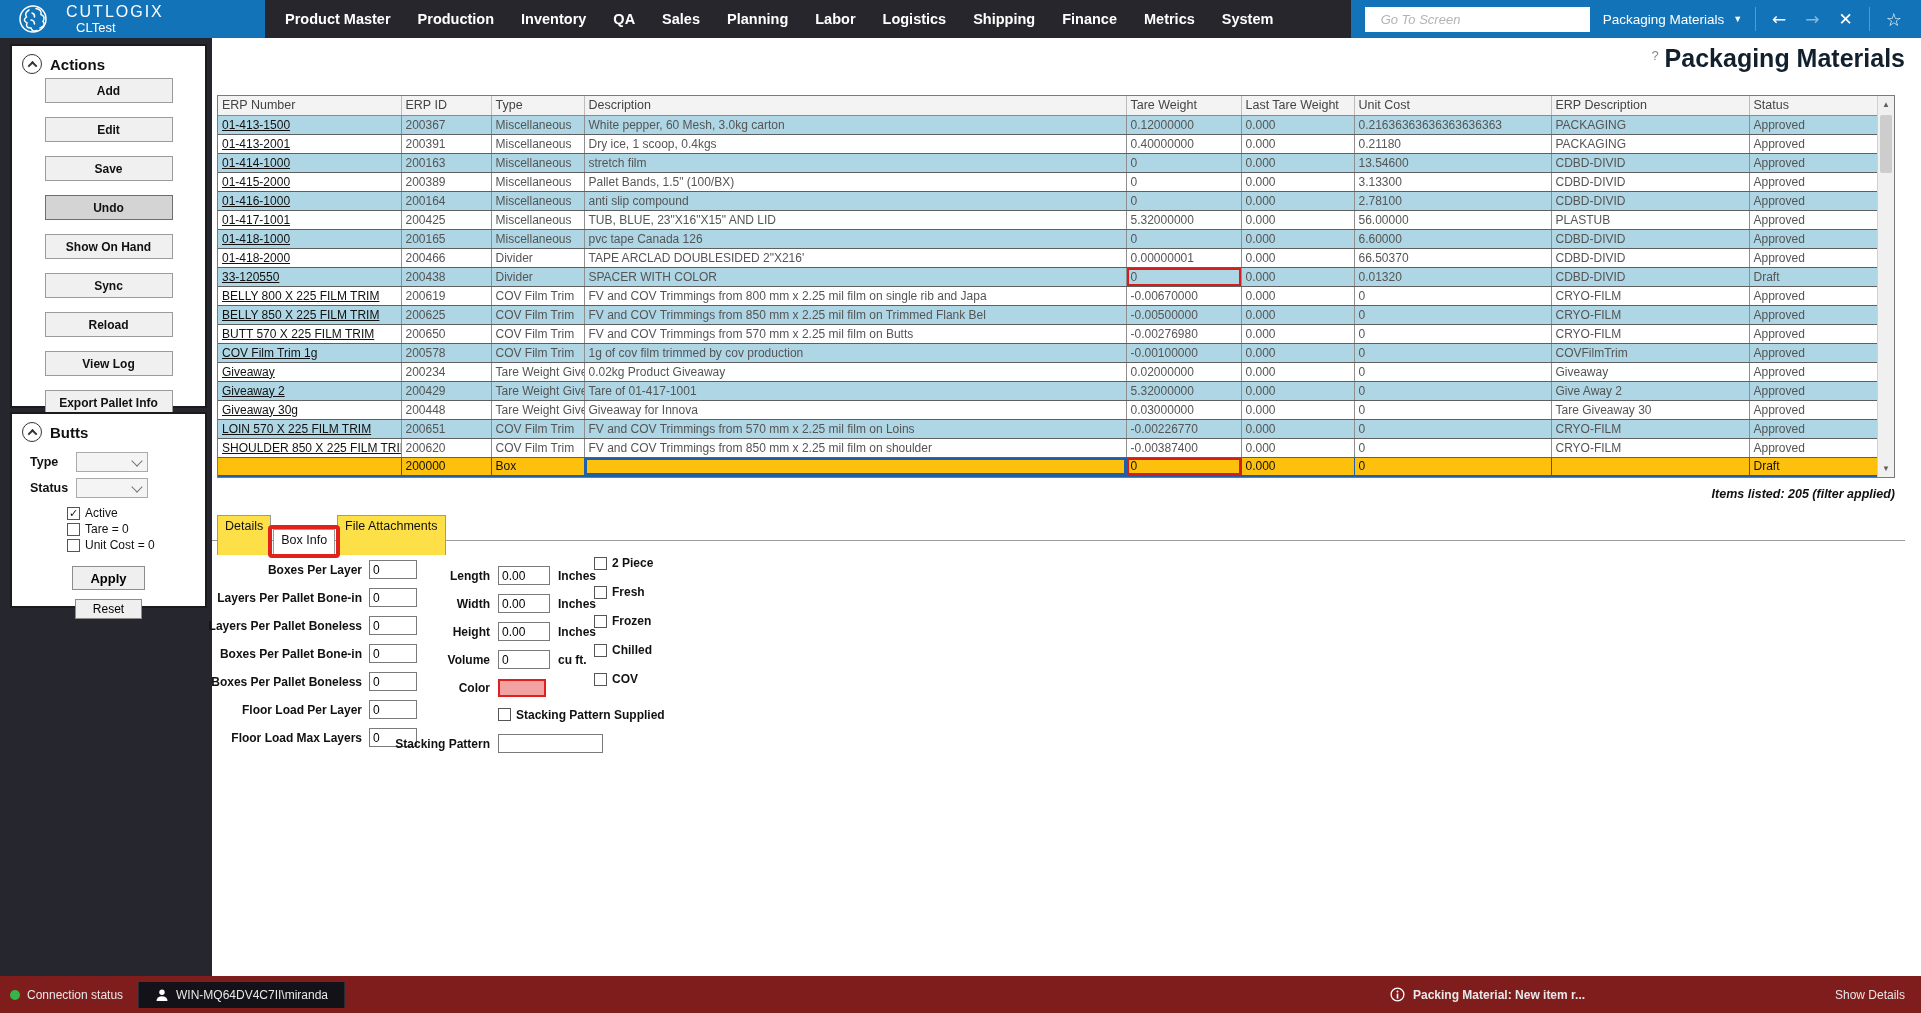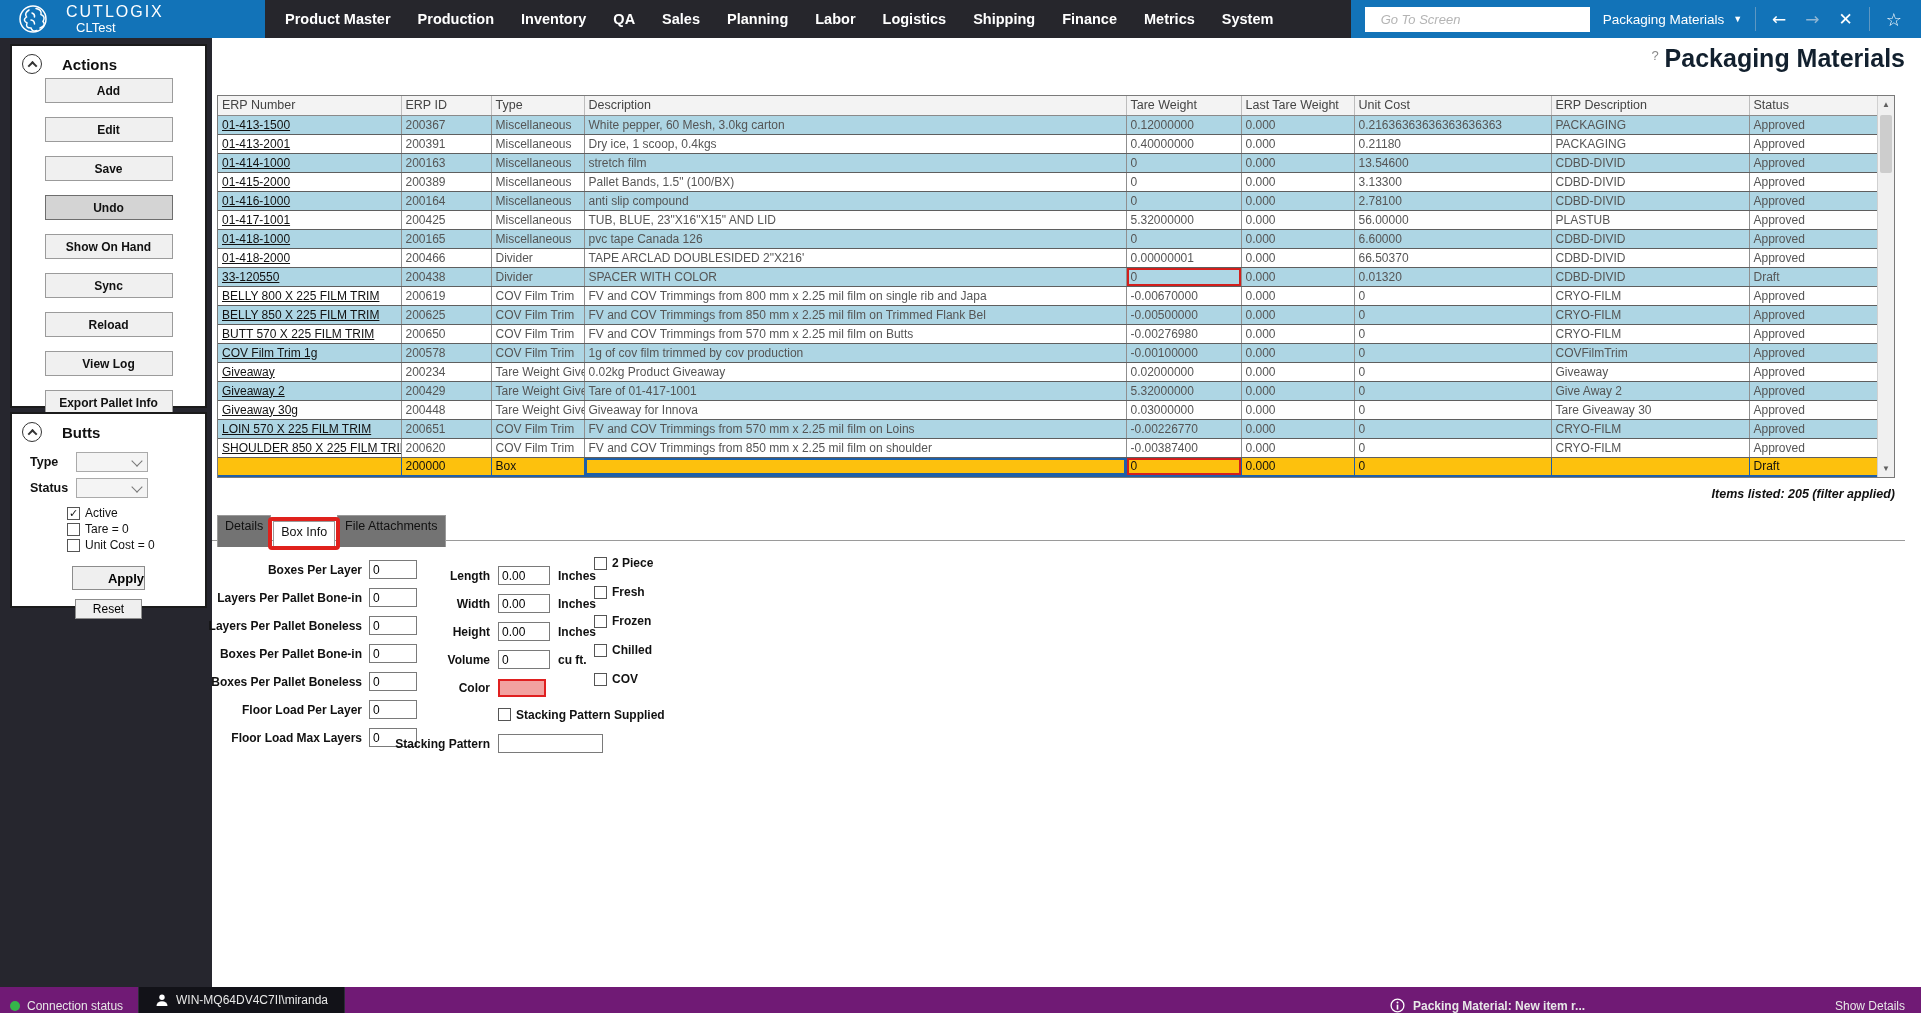--- a/index.html
+++ b/index.html
@@ -20,37 +20,37 @@
   .screen-sel { color:#fff; font-size:13.5px; display:flex; align-items:center; gap:9px; cursor:pointer; white-space:nowrap; }
   .screen-sel .caret { font-size:9px; }
   .vsep { width:1px; height:24px; background:#5d97c2; }
   .navbtn { background:none; border:none; color:#fff; font-size:17px; cursor:pointer; padding:0 3px; font-family:"DejaVu Sans",sans-serif; }
   .navbtn.dim { color:#8fb6d4; }
   .navbtn.star { font-size:18px; }
 
   
   .content { position:absolute; left:212px; top:38px; width:1709px; height:949px; background:#fff; }
   .panel { position:absolute; background:#fff; border:2px solid #1b1b1b; }
-  .panel-head { display:flex; align-items:center; gap:20px; padding:8px 0 4px 10px; }
+  .panel-head { display:flex; align-items:center; gap:8px; padding:8px 0 4px 10px; }
   .panel-head h2 { font-size:15px; font-weight:bold; color:#111; }
   .collapse-btn { width:20px; height:20px; border:1px solid #333; border-radius:50%; display:flex; align-items:center; justify-content:center; cursor:pointer; background:#fff; }
   .chev-up { width:7px; height:7px; border-left:2px solid #333; border-top:2px solid #333; transform:rotate(45deg) translate(1px,1px); }
   .actions-panel { left:10px; top:44px; width:197px; height:364px; }
   .action-btn { display:block; width:128px; margin:0 auto 14px auto; height:25px; background:#f0f0f0; border:1px solid #9b9b9b; font-size:12px; font-weight:bold; color:#111; cursor:pointer; font-family:"Liberation Sans",sans-serif; }
   .action-btn.pressed { background:#d4d4d4; border-color:#6e6e6e; }
   .filter-panel { left:10px; top:412px; width:197px; height:196px; }
   .filter-row { display:flex; align-items:center; margin:6px 0 0 18px; }
   .filter-row label { width:46px; font-size:12.5px; font-weight:bold; color:#111; }
   .combo { width:72px; height:20px; background:#f4f4f4; border:1px solid #aaa; position:relative; cursor:pointer; }
   .combo .cv { width:8px; height:8px; position:absolute; right:6px; top:4px; border-left:1.5px solid #777; border-top:1.5px solid #777; transform:rotate(-135deg); }
   .checks { margin:8px 0 0 55px; }
   .check-row { display:flex; align-items:center; gap:5px; margin-bottom:2px; cursor:pointer; }
   .cbox { width:13px; height:13px; border:1px solid #555; background:#fff; font-size:11px; line-height:11px; text-align:center; color:#111; flex:0 0 auto; }
   .check-row span.lab { font-size:12px; color:#111; }
-  .apply-btn { display:block; margin:14px auto 0 auto; width:73px; height:24px; background:#efefef; border:1px solid #8c8c8c; font-weight:bold; font-size:13px; cursor:pointer; font-family:"Liberation Sans",sans-serif;text-align:right;}
+  .apply-btn { display:block; margin:14px auto 0 auto; width:73px; height:24px; background:#efefef; border:1px solid #8c8c8c; font-weight:bold; font-size:13px; cursor:pointer; font-family:"Liberation Sans",sans-serif;}
   .reset-btn { display:block; margin:9px auto 0 auto; width:67px; height:20px; background:#efefef; border:1px solid #8c8c8c; font-size:12px; cursor:pointer; font-family:"Liberation Sans",sans-serif;}
 
   
   .page-title { position:absolute; top:44px; right:16px; display:flex; align-items:flex-start; gap:6px; }
   .page-title .help { color:#888; font-size:13px; margin-top:4px; }
   .page-title h1 { font-size:25px; font-weight:bold; color:#12202e; }
 
   
   .grid-wrap { position:absolute; left:217px; top:95px; width:1678px; border:1px solid #7a7a7a; background:#4c1d95; }
   table.grid { border-collapse:collapse; table-layout:fixed; width:1661px; }
@@ -64,21 +64,21 @@
   td a.erp-link { color:#121212; text-decoration:underline; cursor:pointer; }
   .vscroll { position:absolute; right:0; top:0; width:17px; height:100%; background:#f0f0f0; border-left:1px solid #d0d0d0; }
   .vscroll .arr { position:absolute; left:0; width:16px; height:17px; text-align:center; font-size:8px; color:#606060; line-height:17px; cursor:pointer; }
   .vscroll .arr.up { top:0; } .vscroll .arr.down { bottom:0; }
   .vscroll .thumb { position:absolute; left:2px; top:19px; width:12px; height:58px; background:#cdcdcd; border-radius:2px; cursor:grab; }
 
   .items-listed { position:absolute; top:487px; right:26px; font-size:12.5px; font-weight:bold; font-style:italic; color:#111; }
 
   
   .tabs { position:absolute; left:217px; top:515px; display:flex; align-items:flex-end; z-index:3; }
-  .tab { height:32px; padding:3px 7px 0 7px; font-size:12.5px; color:#111; background:#737373; border:1px solid #9a9a9a; border-bottom:none; margin-right:2px; cursor:pointer; position:relative; }
+  .tab { height:40px; padding:3px 7px 0 7px; font-size:12.5px; color:#111; background:#fde047; border:1px solid #9a9a9a; border-bottom:none; margin-right:2px; cursor:pointer; position:relative; }
   .tab.active { background:#fff; height:26px; z-index:4; }
   .tab.active::after { content:""; position:absolute; inset:-5px -6px -3px -6px; border:4px solid #e0211c; border-radius:4px; pointer-events:none; }
   .tabline { position:absolute; left:212px; top:540px; width:1693px; border-top:1px solid #9a9a9a; z-index:2; }
 
   
   .fld-label { font-size:12px; font-weight:bold; color:#111; white-space:nowrap; }
   .txt { height:19px; border:1px solid #7a7a7a; font-size:12px; padding:0 3px; font-family:"Liberation Sans",sans-serif; background:#fff; }
   #form-left { position:absolute; left:200px; top:560px; display:flex; flex-direction:column; gap:9px; }
   #form-left .frow { display:flex; align-items:center; gap:7px; height:19px; }
   #form-left .fld-label { width:162px; text-align:right; }
@@ -86,21 +86,21 @@
   #form-mid { position:absolute; left:390px; top:566px; display:flex; flex-direction:column; gap:9px; }
   #form-mid .frow { display:flex; align-items:center; gap:8px; height:19px; }
   #form-mid .fld-label.mlab { width:100px; text-align:right; }
   #form-mid .txt { width:52px; }
   .unit { font-size:12px; font-weight:bold; color:#111; }
   .swatch { width:48px; height:18px; background:#f2a2a0; border:2px solid #e02020; }
   #form-flags { position:absolute; left:594px; top:556px; display:flex; flex-direction:column; gap:13px; }
   #form-flags .check-row span.lab { font-weight:bold; font-size:12px; }
 
   
-  .statusbar { position:absolute; left:0; bottom:0; width:1921px; height:26px; background:#701a75; color:#e8e8e8; font-size:12px; display:flex; align-items:flex-end; }
+  .statusbar { position:absolute; left:0; bottom:0; width:1921px; height:37px; background:#7f1d1d; color:#e8e8e8; font-size:12px; display:flex; align-items:center; }
   .conn { display:flex; align-items:center; gap:7px; padding-left:10px; width:138px; }
   .dot { width:10px; height:10px; border-radius:50%; background:#35b44a; }
   .userseg { display:flex; align-items:center; gap:7px; background:#121218; height:26px; padding:0 16px; border-left:1px solid #2c2c38; border-right:1px solid #2c2c38; }
   .notif { position:absolute; left:1390px; display:flex; align-items:center; gap:8px; font-weight:bold; }
   .showdetails { position:absolute; right:16px; cursor:pointer; }
 </style>
 </head>
 <body>
 
 <header class="topbar">

